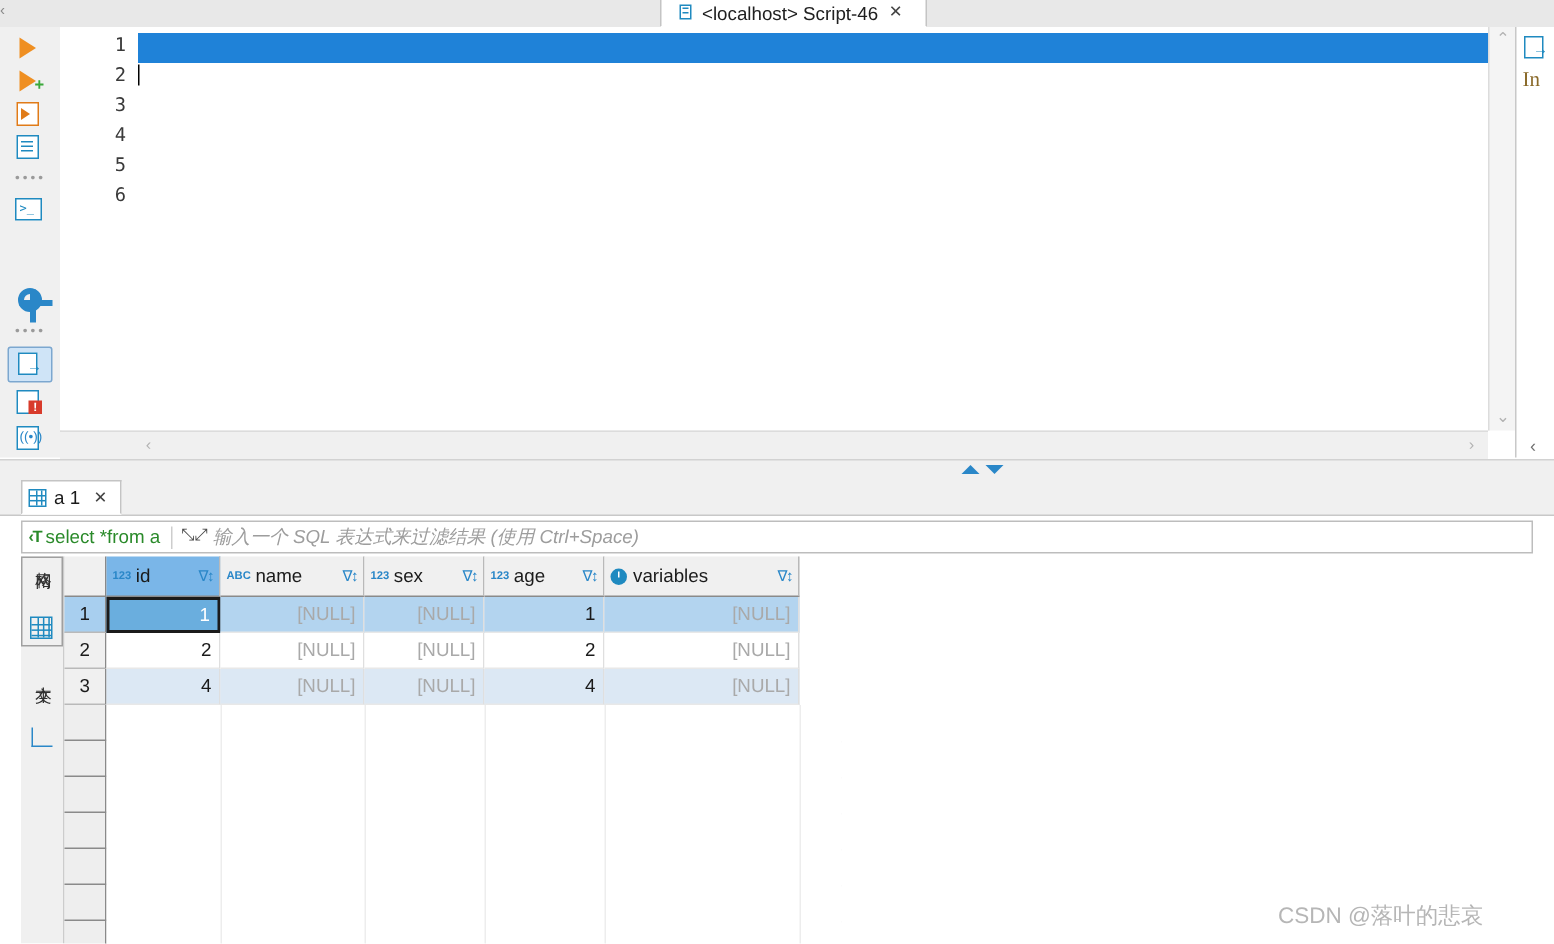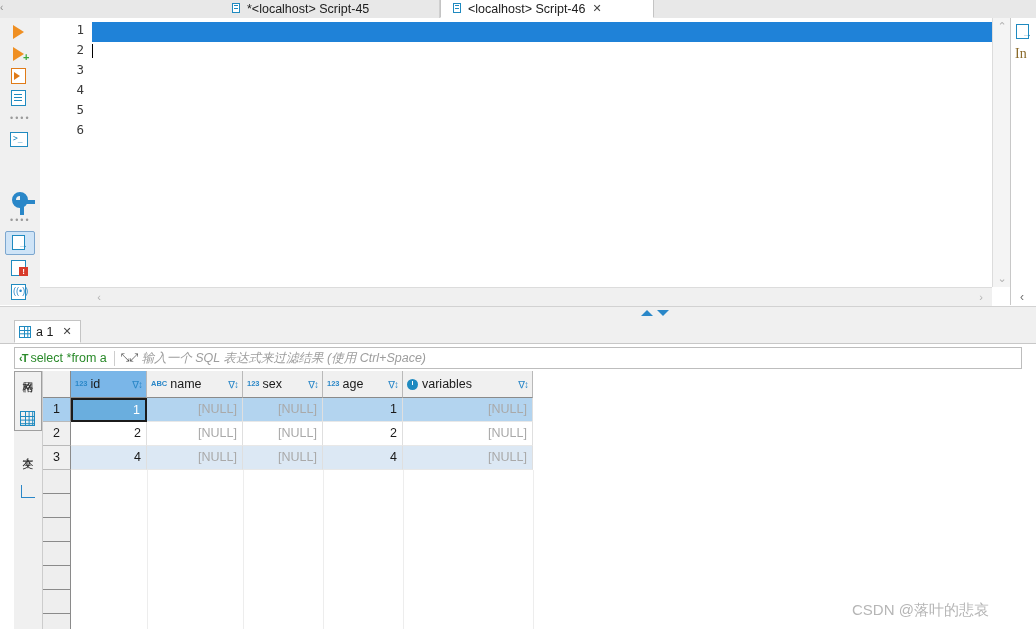--- a/index.html
+++ b/index.html
@@ -139,25 +139,21 @@
 
   .watermark{position:absolute;left:852px;top:601px;font-size:15px;color:#b6b6b6;white-space:nowrap;}
 </style>
 </head>
 <body>
 
 <div class="app">
 
   <div class="tabbar">
     <span class="tab-scroll-left">‹</span>
-    <div class="tab inactive" style="left:226px;width:214px;">
-      <span class="tabicon"></span>
-      <span>*&lt;localhost&gt; Script-45</span>
-    </div>
-    <div class="tab active" style="left:440px;width:214px;padding-left:12px;">
+    <div class="tab active" style="left:440px;width:178px;padding-left:12px;">
       <span class="tabicon"></span>
       <span>&lt;localhost&gt; Script-46</span>
       <span class="closex">✕</span>
     </div>
   </div>
 
   <div class="lefttool">
     <div class="lt-icon" style="top:4px;">
       <span class="play-tri"></span>
     </div>

